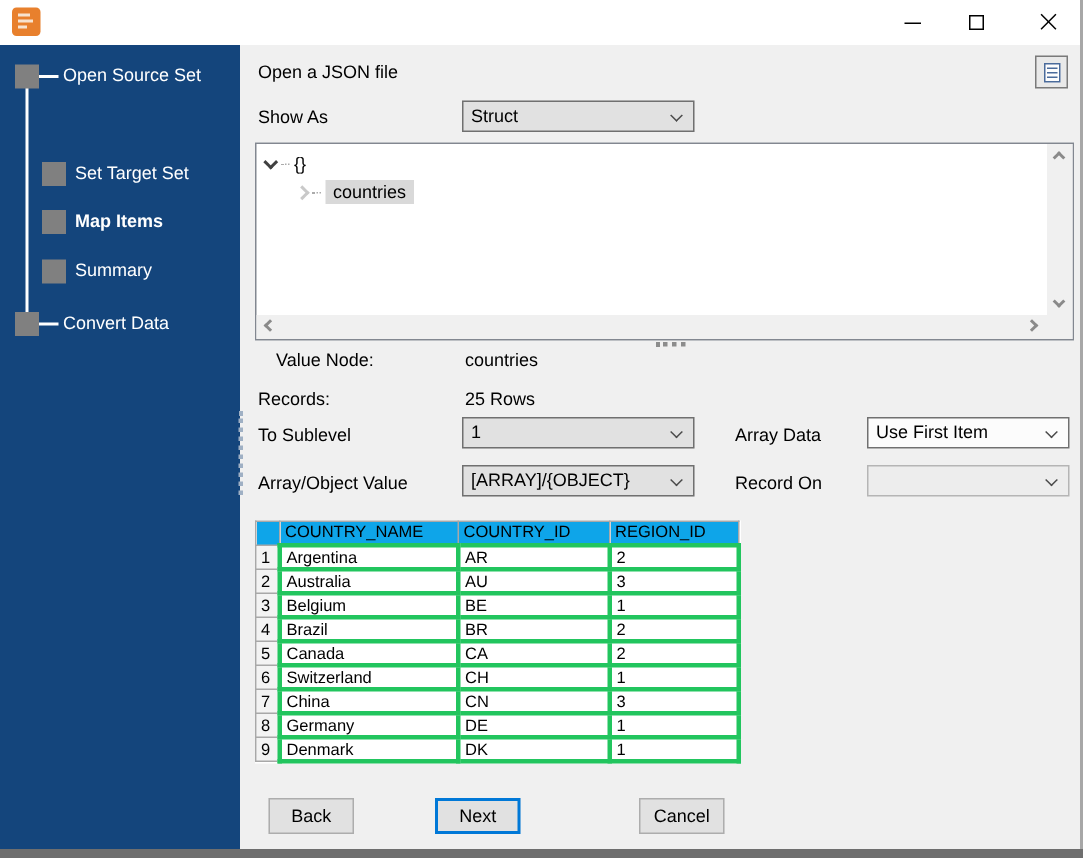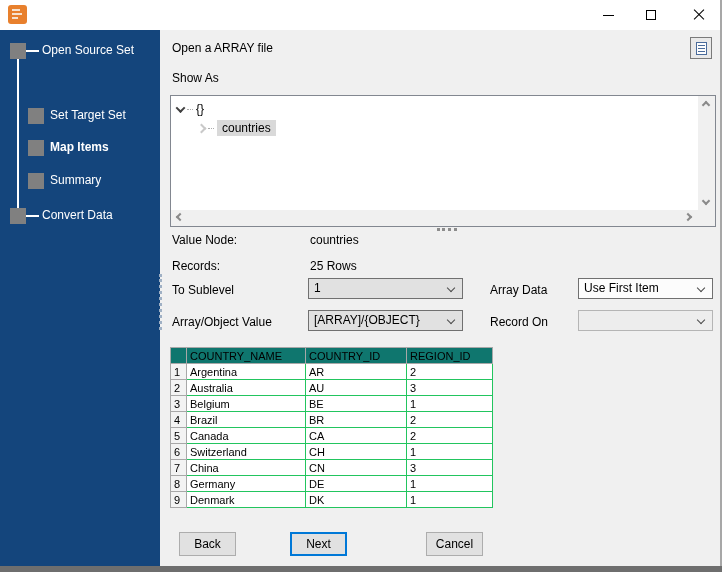--- a/index.html
+++ b/index.html
@@ -74,22 +74,22 @@
   .tg.col { border-right:2px solid #C9C9C9; border-bottom:2px solid #C9C9C9; transform:rotate(-45deg); }
   .leader { display:inline-block; width:6px; border-top:1px dotted #ABABAB; margin:0 3px; }
   .node-sel { background:#D9D9D9; padding:1px 5px; }
 
   .grip-h { position:absolute; left:437px; top:228px; width:20px; height:0; border-top:3px dotted #8C8C8C; }
   .grip-v { position:absolute; left:159px; top:274px; height:56px; width:0; border-left:3px dotted #9FB0C4; }
 
   
   .grid { position:absolute; left:170px; top:347px; border-collapse:collapse; table-layout:fixed; font-size:11px; background:#fff; }
   .grid th, .grid td { height:16px; padding:0 3px; overflow:hidden; white-space:nowrap; font-weight:normal; text-align:left; }
-  .grid th { background:#0f766e; border:1px solid #A8A8A8; }
-  .grid td { border:1px solid #22c55e; }
+  .grid th { background:#0ea5e9; border:1px solid #A8A8A8; }
+  .grid td { border:3px solid #22c55e; }
   .grid td.numcol { background:#F3F3F3; border:1px solid #A8A8A8; }
   .grid col.c-num { width:16px; } .grid col.c-name { width:119px; }
   .grid col.c-id { width:101px; } .grid col.c-region { width:86px; }
 
   
   .btn { position:absolute; top:532px; width:57px; height:24px; background:#E1E1E1; border:1px solid #ADADAD; font-family:"Liberation Sans", sans-serif; font-size:12px; display:flex; align-items:center; justify-content:center; }
   .btn-back { left:179px; } .btn-next { left:290px; border:2px solid #0078D7; } .btn-cancel { left:426px; }
 </style>
 </head>
 <body>
@@ -135,26 +135,30 @@
       <span class="lbl">Summary</span>
     </div>
     <div class="step s5">
       <span class="sq"></span>
       <span class="lbl">Convert Data</span>
     </div>
   </div>
 
   <div class="main"></div>
 
-  <div class="flabel" style="left:172px; top:41px;">Open a ARRAY file</div>
+  <div class="flabel" style="left:172px; top:41px;">Open a JSON file</div>
   <div class="browse-btn">
       <span class="doc-icon"></span>
     </div>
 
   <div class="flabel" style="left:172px; top:71px;">Show As</div>
+  <div class="combo cb-showas">
+    <span>Struct</span>
+    <span class="cv"></span>
+  </div>
 
   <div class="tree-panel">
     <div class="tree-row tr-root">
       <span class="tg exp"></span>
       <span class="leader"></span>
       <span>{}</span>
     </div>
     <div class="tree-row tr-child">
       <span class="tg col"></span>
       <span class="leader"></span>
@@ -165,21 +169,21 @@
       <span class="sc down"></span>
     </div>
     <div class="hscroll">
       <span class="sc left"></span>
       <span class="sc right"></span>
     </div>
   </div>
   <div class="grip-h"></div>
   <div class="grip-v"></div>
 
-  <div class="flabel" style="left:172px; top:233px;">Value Node:</div>
+  <div class="flabel" style="left:184px; top:233px;">Value Node:</div>
   <div class="flabel" style="left:310px; top:233px;">countries</div>
   <div class="flabel" style="left:172px; top:259px;">Records:</div>
   <div class="flabel" style="left:310px; top:259px;">25 Rows</div>
 
   <div class="flabel" style="left:172px; top:283px;">To Sublevel</div>
   <div class="combo cb-sublevel">
     <span>1</span>
     <span class="cv"></span>
   </div>
   <div class="flabel" style="left:490px; top:283px;text-align:right;">Array Data</div>

